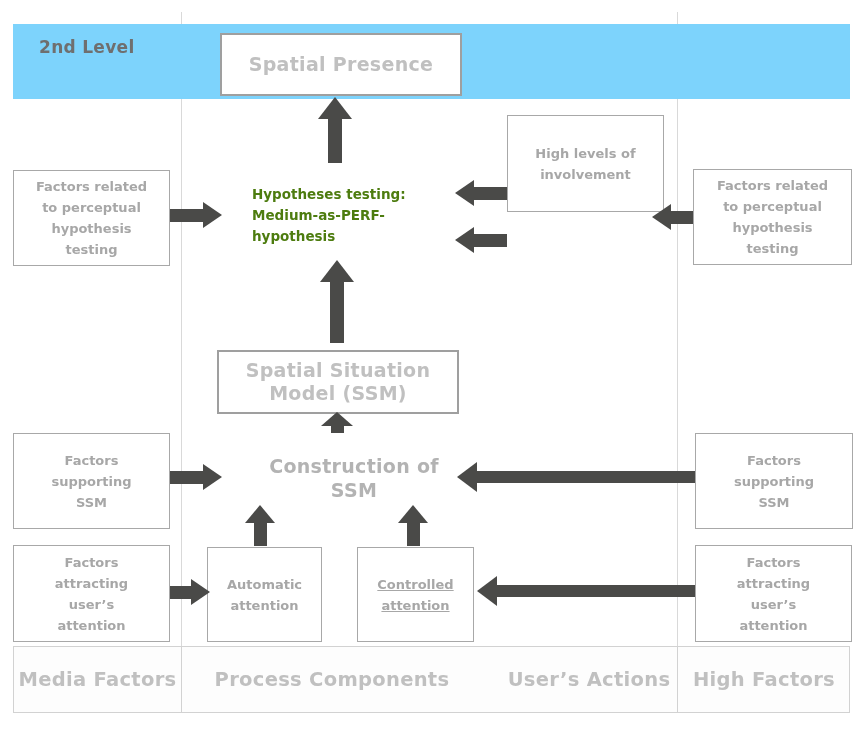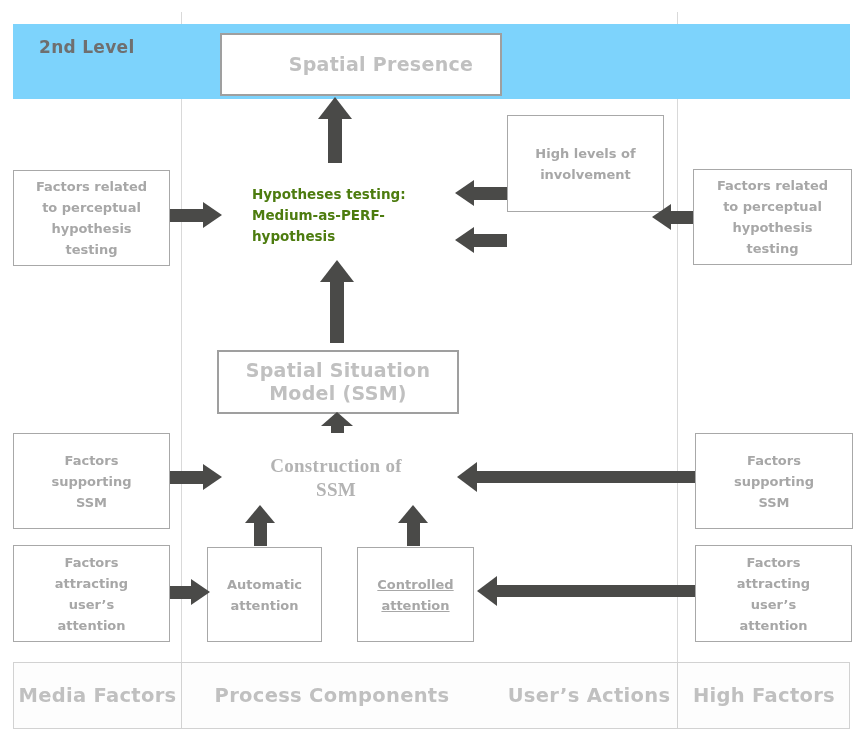--- a/index.html
+++ b/index.html
@@ -33,38 +33,38 @@
   .h-long .hshaft{height:12px;}
   .h-long .hhead-l{border-top-width:15px;border-bottom-width:15px;border-right-width:20px;}
   .v-arrow{position:absolute;display:flex;flex-direction:column;align-items:center;}
   .vhead{width:0;height:0;border-left:17px solid transparent;border-right:17px solid transparent;border-bottom:22px solid #4a4a48;}
   .vshaft{width:14px;flex:1;background:#4a4a48;}
   .v-sm .vhead{border-left-width:15px;border-right-width:15px;border-bottom-width:18px;}
   .v-sm .vshaft{width:13px;}
   .v-xs .vhead{border-left-width:16px;border-right-width:16px;border-bottom-width:14px;}
   .v-xs .vshaft{width:13px;}
   
-  .footer{position:absolute;left:13px;top:662px;width:837px;height:67px;background:#fdfdfd;border:1px solid #d2d2d2;box-sizing:border-box;padding-left:40px;}
+  .footer{position:absolute;left:13px;top:646px;width:837px;height:67px;background:#fdfdfd;border:1px solid #d2d2d2;box-sizing:border-box;padding-left:40px;}
   .footer-divider{position:absolute;top:0;height:100%;width:1px;background:#d2d2d2;}
   .footer-label{position:absolute;top:0;height:100%;display:flex;align-items:center;justify-content:center;font-size:19.5px;color:#c0c0c0;letter-spacing:.3px;}
 </style>
 </head>
 <body>
 
 <div class="canvas">
 
   <div class="vline" style="left:181px;"></div>
   <div class="vline" style="left:677px;"></div>
 
   <div class="band" style="top:24px;height:75px;">
     <span class="band-label">2nd Level</span>
   </div>
 
 
-  <div class="node node-big" style="left:220px;top:33px;width:238px;height:59px;padding-left:40px;">Spatial Presence</div>
+  <div class="node node-big" style="left:220px;top:33px;width:238px;height:59px;">Spatial Presence</div>
 
   <div class="node node-big" style="left:217px;top:350px;width:238px;height:60px;">Spatial Situation
 Model (SSM)</div>
 
   <div class="node" style="left:13px;top:170px;width:155px;height:94px;">Factors related
 to perceptual
 hypothesis
 testing</div>
   <div class="node" style="left:507px;top:115px;width:155px;height:95px;">High levels of
 involvement</div>
@@ -88,21 +88,21 @@
   <div class="node" style="left:357px;top:547px;width:115px;height:93px;text-decoration:underline;">Controlled
 attention</div>
   <div class="node" style="left:695px;top:545px;width:155px;height:95px;">Factors
 attracting
 user’s
 attention</div>
 
   <div class="free-label hypo" style="left:252px;top:184px;width:260px;">Hypotheses testing:
 Medium-as-PERF-
 hypothesis</div>
-  <div class="free-label construction" style="left:241px;top:454px;width:190px;font-family:Liberation Serif, serif;">Construction of
+  <div class="free-label construction" style="left:259px;top:454px;width:190px;">Construction of
 SSM</div>
 
   <div class="v-arrow" style="left:318px;top:97px;height:66px;">
     <i class="vhead"></i>
       <i class="vshaft"></i>
   </div>
   <div class="v-arrow" style="left:320px;top:260px;height:83px;">
     <i class="vhead"></i>
       <i class="vshaft"></i>
   </div>

